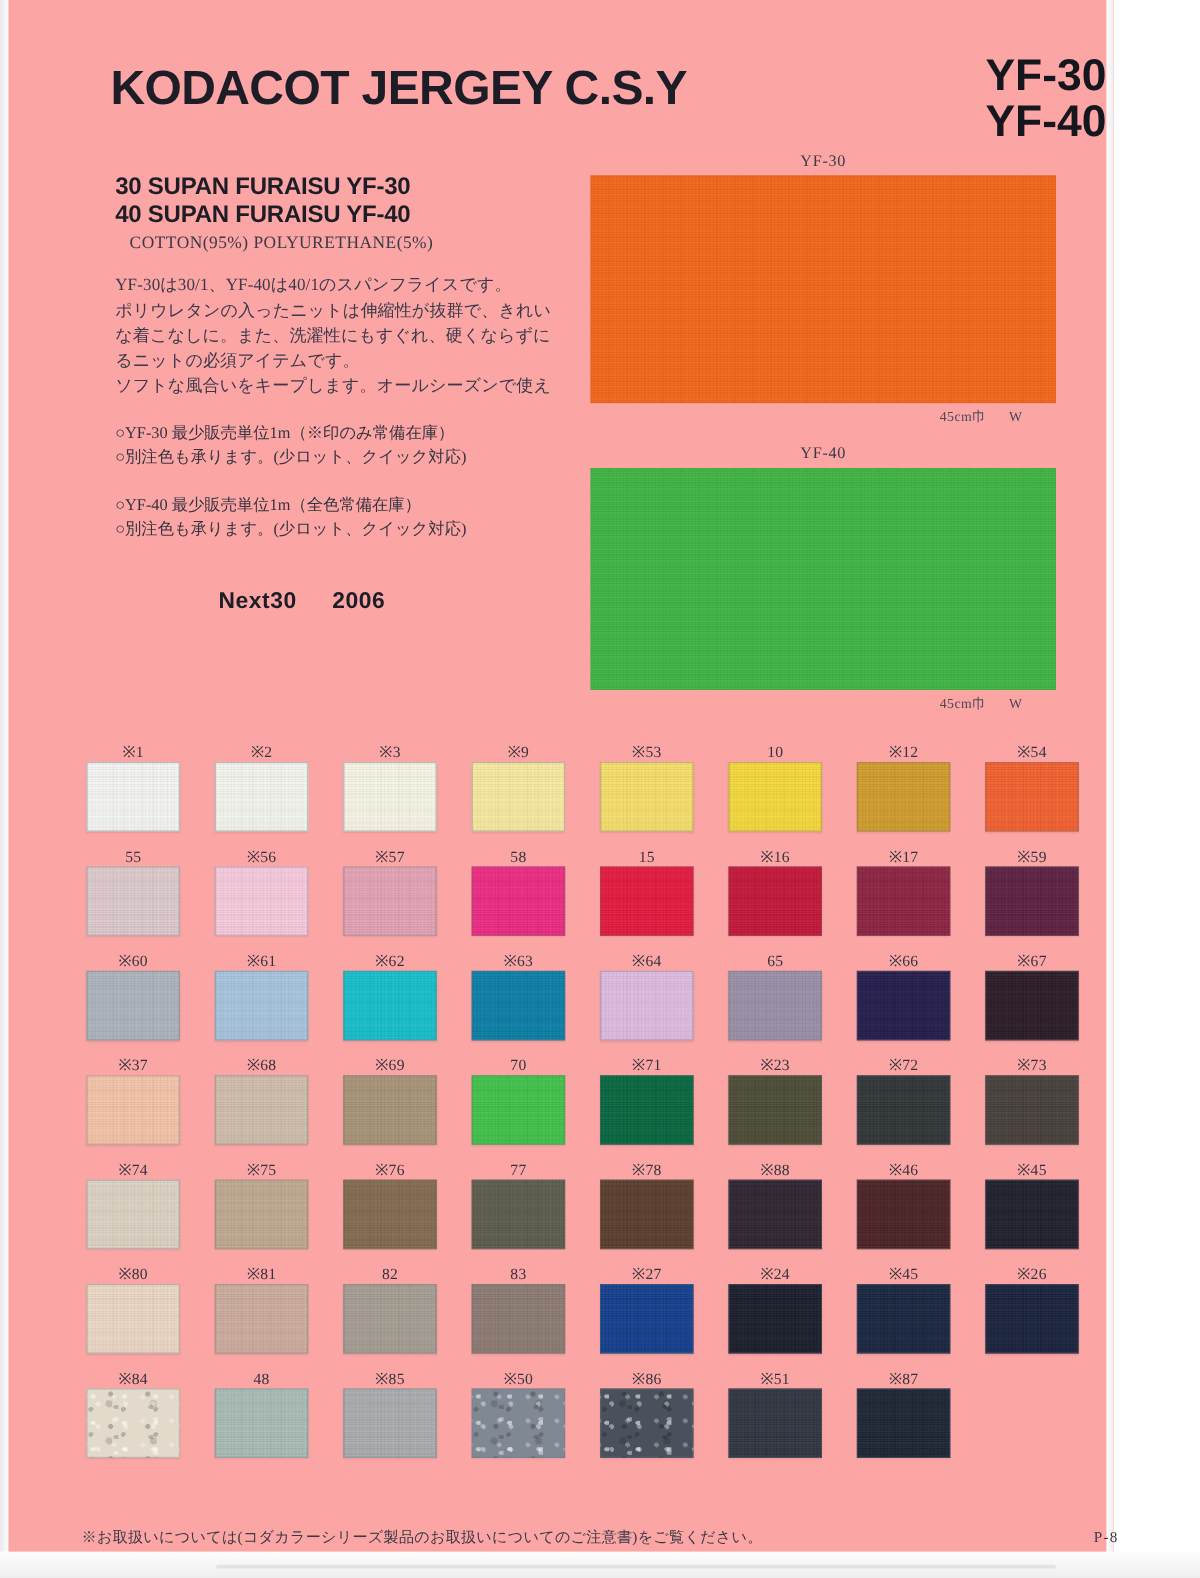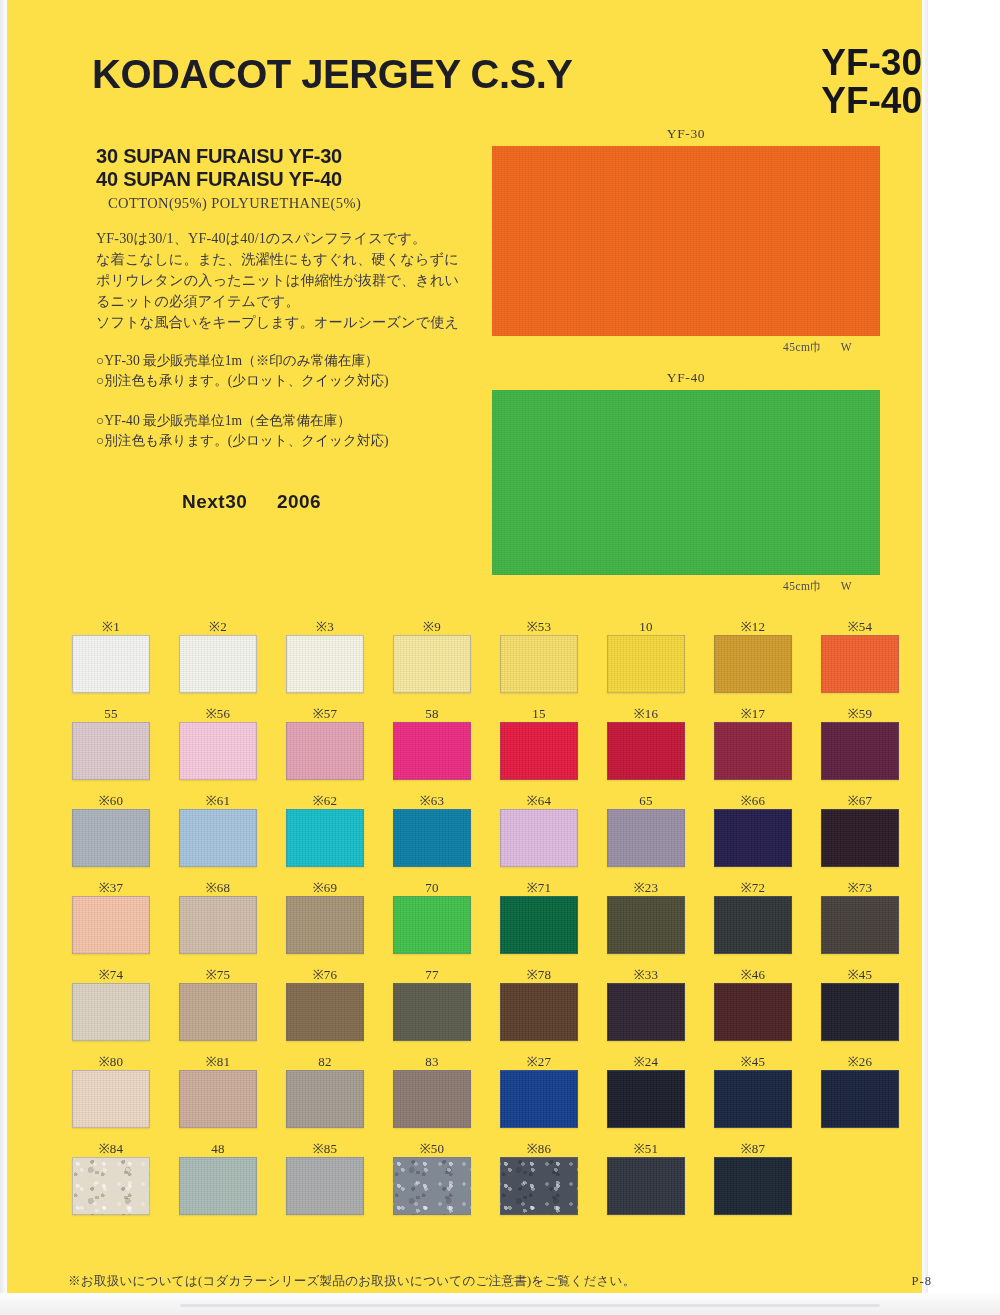--- a/index.html
+++ b/index.html
@@ -14,21 +14,21 @@
     font-family: "Liberation Serif", "DejaVu Serif", serif;
     color: #2b2b33;
     overflow: hidden;
   }
 
   
   #page {
     position: absolute;
     left: 0; top: 0;
     width: 928px; height: 1315px;
-    background: #fde047;
+    background: #fca5a5;
   }
   .scan-edge-left {
     position: absolute;
     left: 0; top: 0;
     width: 7px; height: 1315px;
     background: linear-gradient(to right, #e9e9ec, #fdfdfd);
   }
   .scan-edge-right {
     position: absolute;
     right: 0; top: 0;
@@ -248,22 +248,22 @@
     </div>
   </div>
 
   <div id="info-col">
     <div class="prod-line">30 SUPAN FURAISU YF-30</div>
     <div class="prod-line">40 SUPAN FURAISU YF-40</div>
     <div class="composition">COTTON(95%)  POLYURETHANE(5%)</div>
 
     <div class="body-copy">
       <div>YF-30は30/1、YF-40は40/1のスパンフライスです。</div>
+      <div>ポリウレタンの入ったニットは伸縮性が抜群で、きれい</div>
       <div>な着こなしに。また、洗濯性にもすぐれ、硬くならずに</div>
-      <div>ポリウレタンの入ったニットは伸縮性が抜群で、きれい</div>
       <div>るニットの必須アイテムです。</div>
       <div>ソフトな風合いをキープします。オールシーズンで使え</div>
     </div>
 
     <div class="note-block">
       <div>○YF-30 最少販売単位1m（※印のみ常備在庫）</div>
       <div>○別注色も承ります。(少ロット、クイック対応)</div>
     </div>
 
     <div class="note-block second">
@@ -450,21 +450,21 @@
         </div>
         <div class="scell">
           <div class="sc-label">77</div>
           <div class="sc-chip knit" style="background-color: rgb(91, 91, 77);"></div>
         </div>
         <div class="scell">
           <div class="sc-label">※78</div>
           <div class="sc-chip knit" style="background-color: rgb(90, 61, 44);"></div>
         </div>
         <div class="scell">
-          <div class="sc-label">※33</div>
+          <div class="sc-label">※88</div>
           <div class="sc-chip knit" style="background-color: rgb(46, 36, 49);"></div>
         </div>
         <div class="scell">
           <div class="sc-label">※46</div>
           <div class="sc-chip knit" style="background-color: rgb(74, 34, 36);"></div>
         </div>
         <div class="scell">
           <div class="sc-label">※45</div>
           <div class="sc-chip knit" style="background-color: rgb(30, 31, 43);"></div>
         </div>

